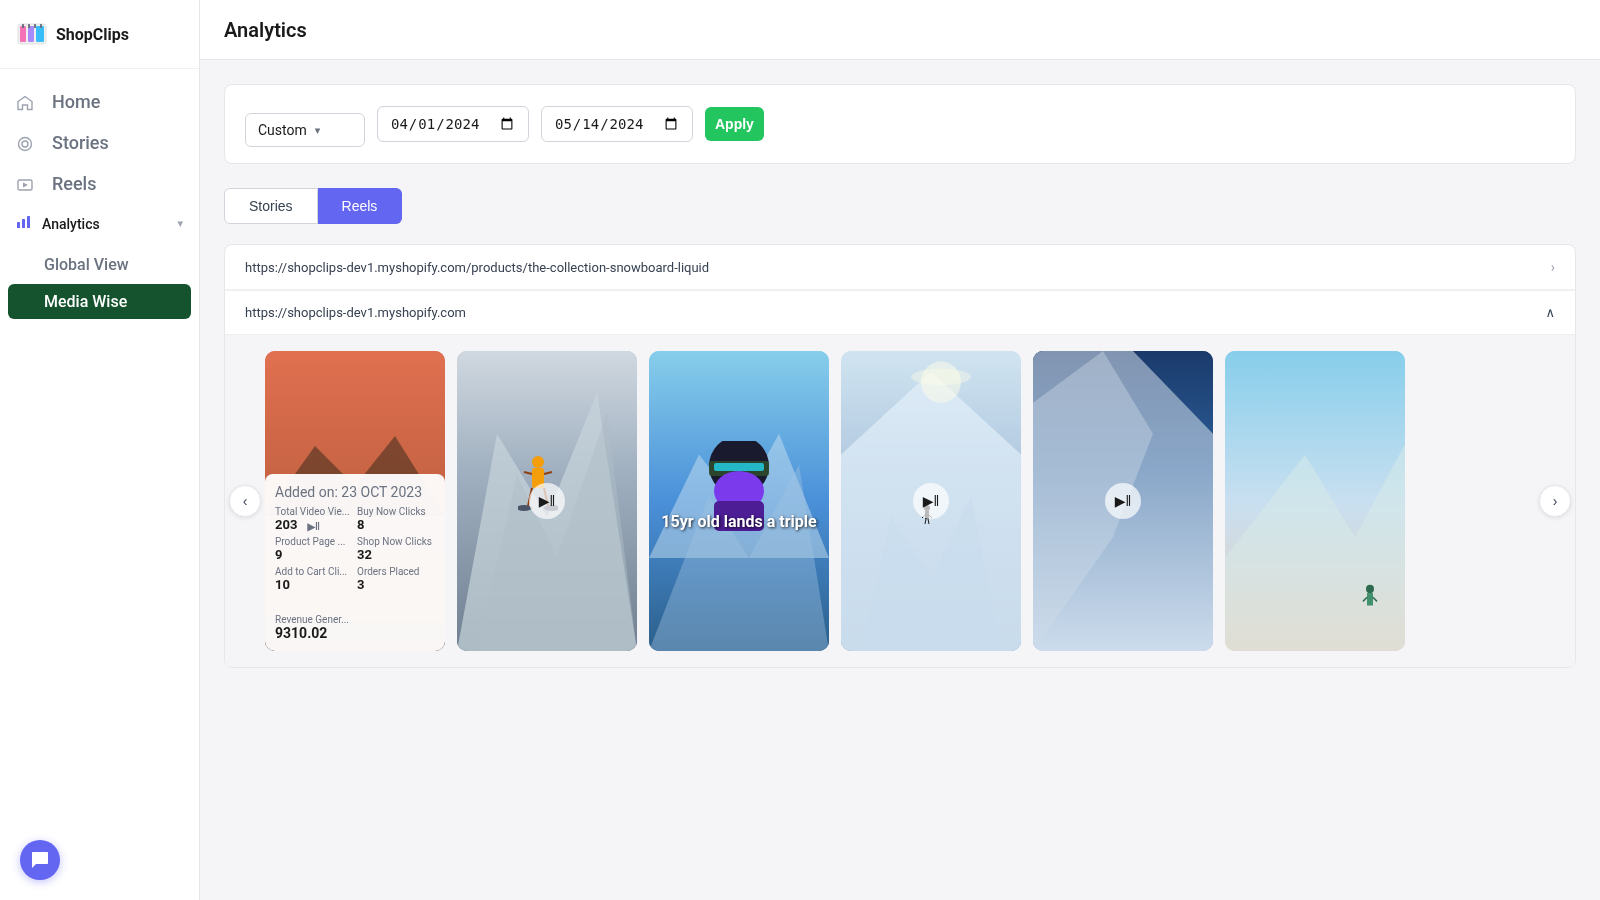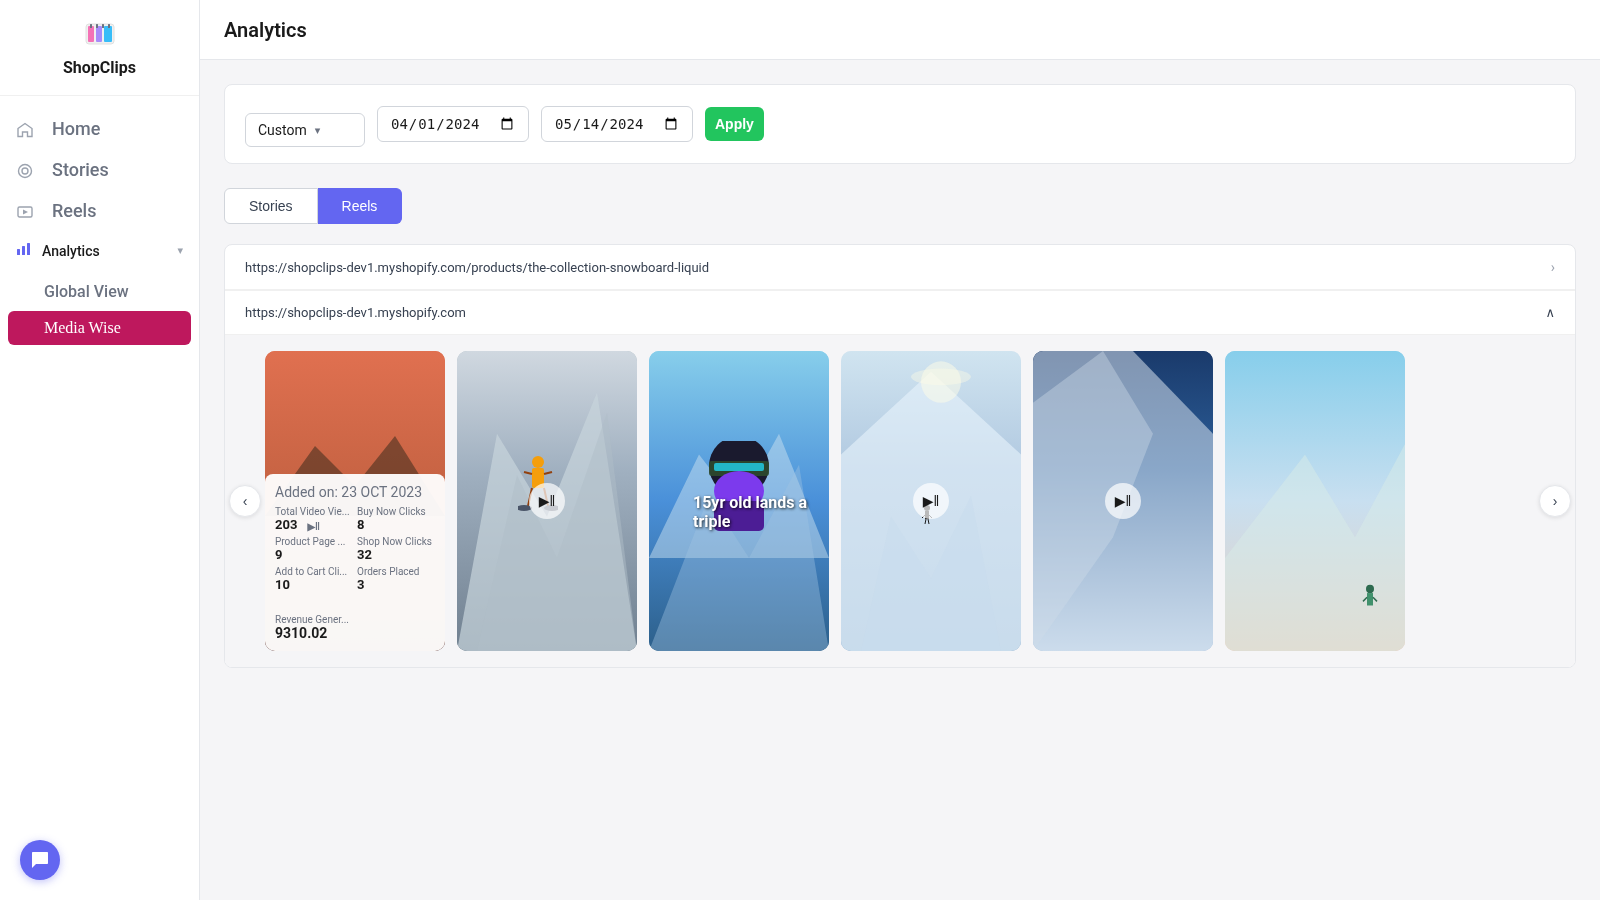--- a/index.html
+++ b/index.html
@@ -15,21 +15,20 @@
       flex-shrink: 0;
       height: 100vh;
       overflow-y: auto;
     }
     .sidebar-logo {
       display: flex;
       align-items: center;
       gap: 8px;
       padding: 18px 16px;
       border-bottom: 1px solid #f0f0f0;
-      flex-direction: column;
     }
     .logo-icon {
       width: 32px;
       height: 32px;
     }
     .logo-text {
       font-size: 16px;
       font-weight: 700;
       color: #1a1a1a;
     }
@@ -77,26 +76,25 @@
     .sub-nav-item {
       display: flex;
       align-items: center;
       padding: 8px 16px 8px 44px;
       font-size: 16px;
       color: #6b7280;
       cursor: pointer;
       font-weight: 500;
     }
     .sub-nav-item.active {
-      background: #be185d;
+      background: #14532d;
       color: #fff;
       border-radius: 6px;
       margin: 2px 8px;
       padding: 8px 16px 8px 36px;
-      font-family: Liberation Serif, serif;
     }
 
     
     .chat-bubble {
       position: fixed;
       bottom: 20px;
       left: 20px;
       width: 40px;
       height: 40px;
       background: #6366f1;
@@ -298,26 +296,26 @@
       justify-content: center;
       color: #1a1a1a;
       font-size: 14px;
     }
 
     
     .card-text-overlay {
       position: absolute;
       bottom: 40%;
       left: 0; right: 0;
+      text-align: center;
       color: white;
       font-size: 16px;
       font-weight: 700;
       text-shadow: 1px 1px 3px rgba(0,0,0,0.8);
       padding: 0 8px;
-      margin-left: 36px;
     }
 
     
     .carousel-btn {
       position: absolute;
       top: 50%;
       transform: translateY(-50%);
       width: 32px;
       height: 32px;
       background: #fff;

